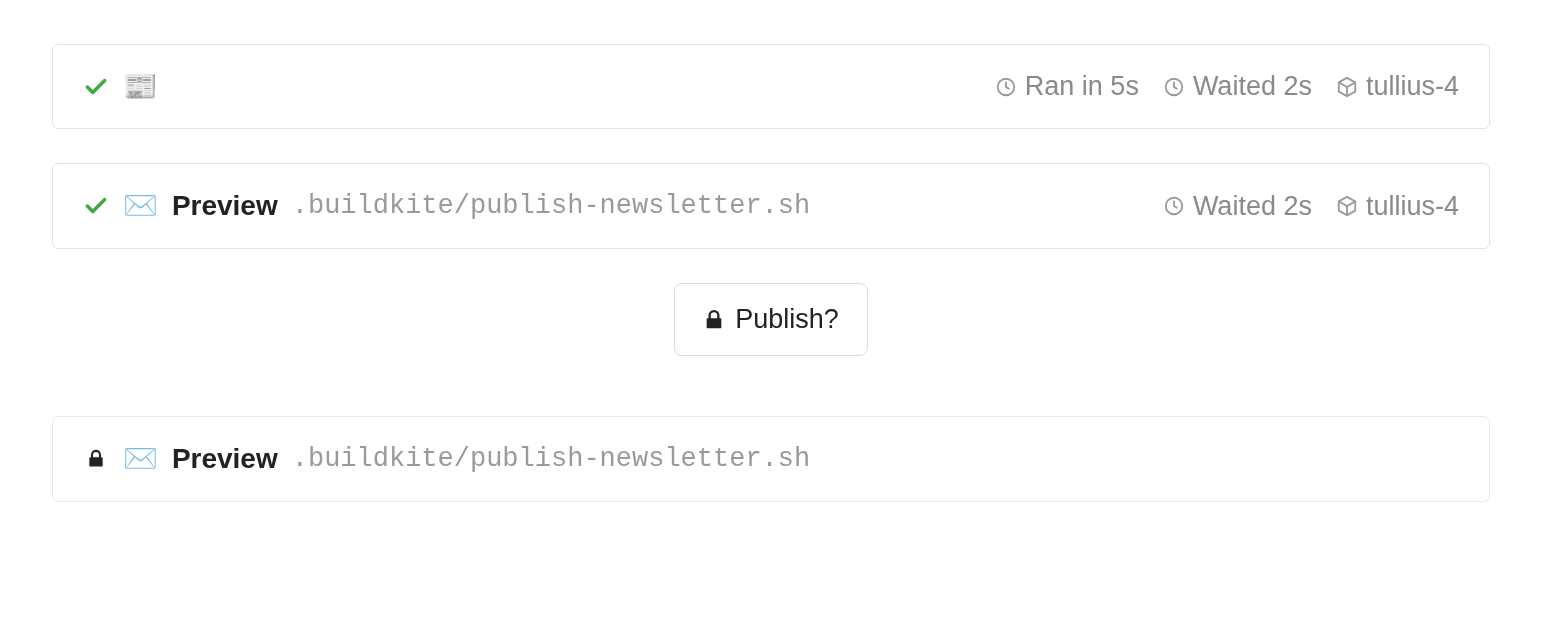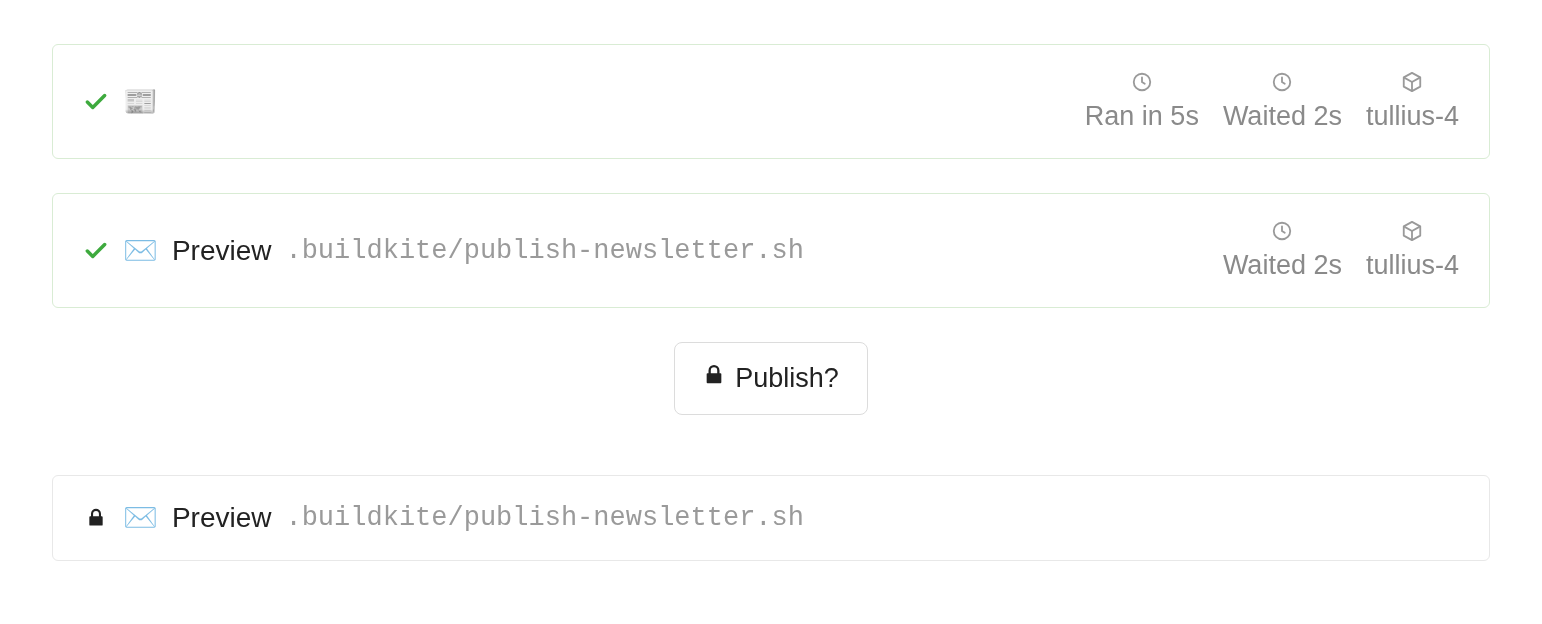--- a/index.html
+++ b/index.html
@@ -51,53 +51,52 @@
     }
     .emoji {
       font-size: 28px;
       line-height: 1;
       flex-shrink: 0;
       filter: grayscale(0.2);
     }
     .step-label {
       font-size: 28px;
       color: #222;
-      font-weight: 400;
+      font-weight: 700;
       white-space: nowrap;
     }
     .step-command {
       font-family: "SFMono-Regular", Consolas, "Liberation Mono", Menlo, monospace;
       font-size: 27px;
       color: #9a9a9a;
       white-space: nowrap;
       overflow: hidden;
       text-overflow: ellipsis;
     }
     .meta-item {
       display: flex;
       align-items: center;
       gap: 8px;
       color: #8a8a8a;
       font-size: 27px;
       white-space: nowrap;
-      flex-direction: column;
     }
     .meta-icon {
       display: inline-flex;
       align-items: center;
       justify-content: center;
     }
     .block-button-wrap {
       display: flex;
       justify-content: center;
       margin: 24px 0;
     }
     .block-button {
       display: inline-flex;
-      align-items: flex-start;
+      align-items: center;
       gap: 10px;
       border: 1px solid #dcdcdc;
       border-radius: 8px;
       background: #ffffff;
       padding: 20px 28px;
       font-size: 27px;
       color: #222;
       cursor: pointer;
       font-family: inherit;
     }

